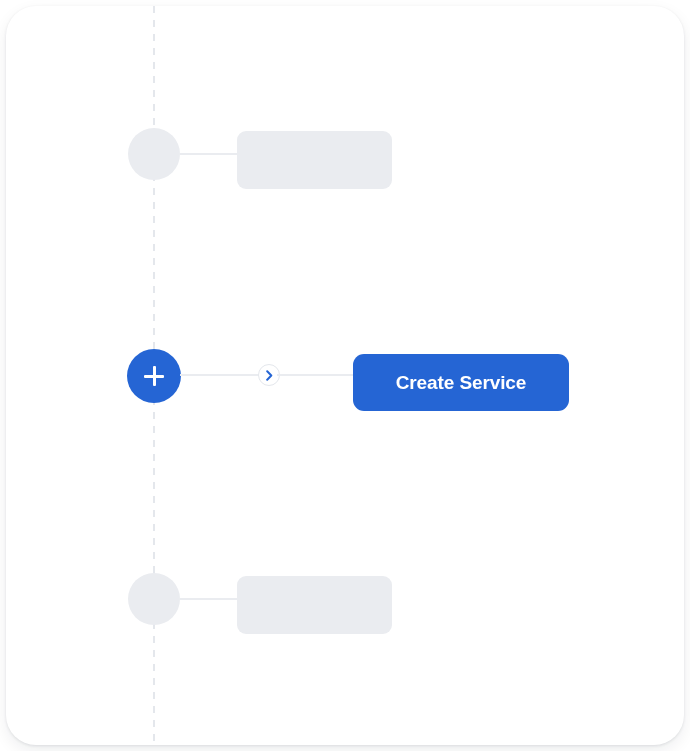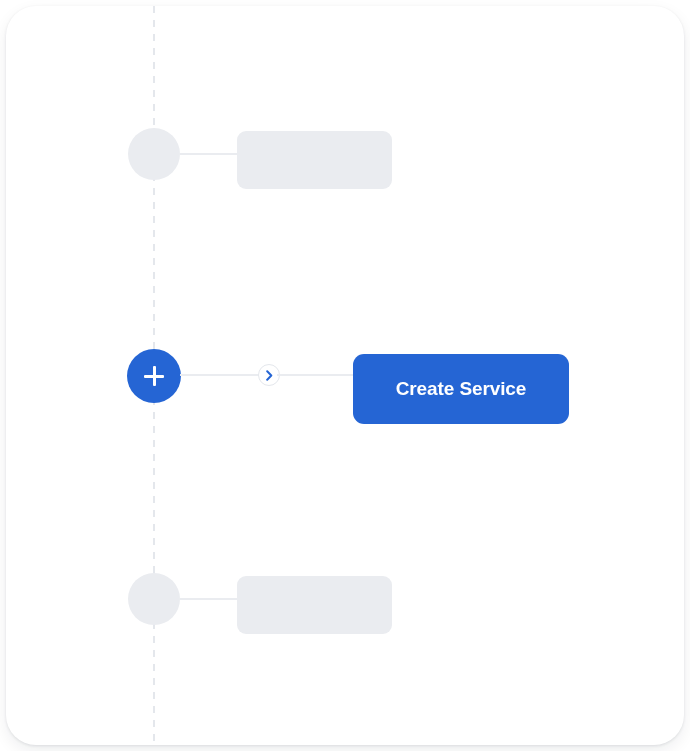--- a/index.html
+++ b/index.html
@@ -136,21 +136,21 @@
     justify-content: center;
   }
   .chevron-badge svg { display: block; }
 
   
   .primary-button {
     position: absolute;
     left: 347px;
     top: 6px;
     width: 216px;
-    height: 70px;
+    height: 57px;
     background: #2565d4;
     border: none;
     border-radius: 11px;
     color: #ffffff;
     font-family: "Liberation Sans", sans-serif;
     font-size: 19px;
     font-weight: bold;
     letter-spacing: -0.1px;
     cursor: pointer;
     display: flex;

